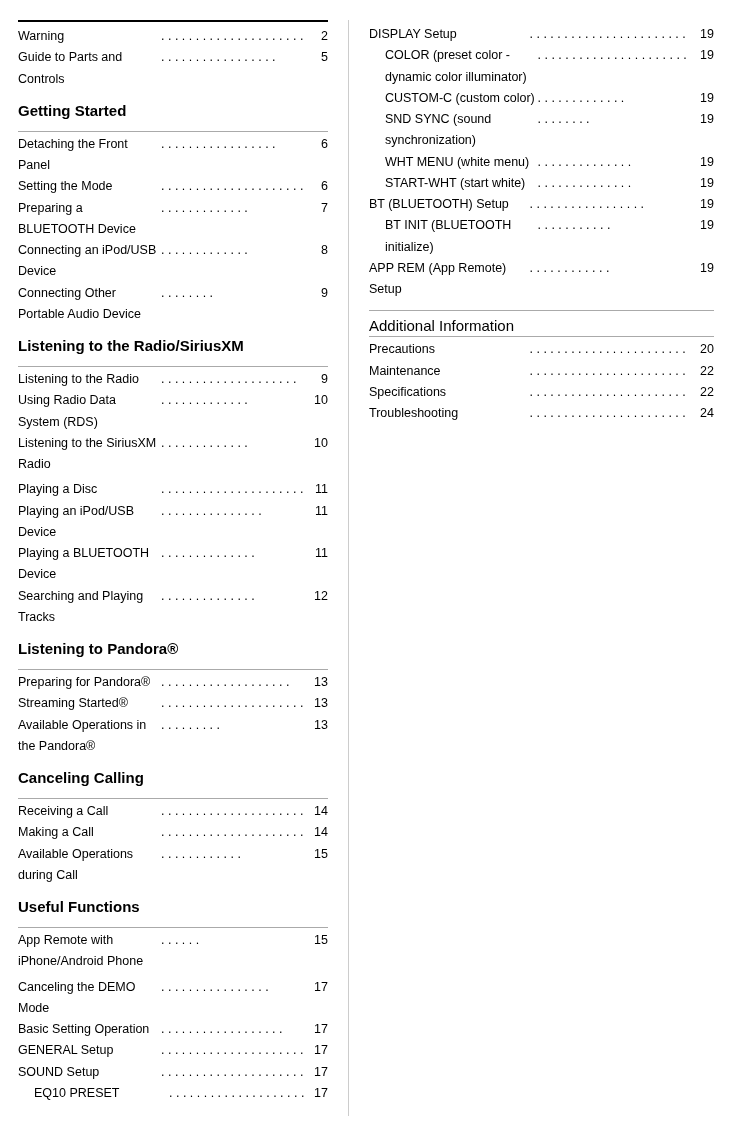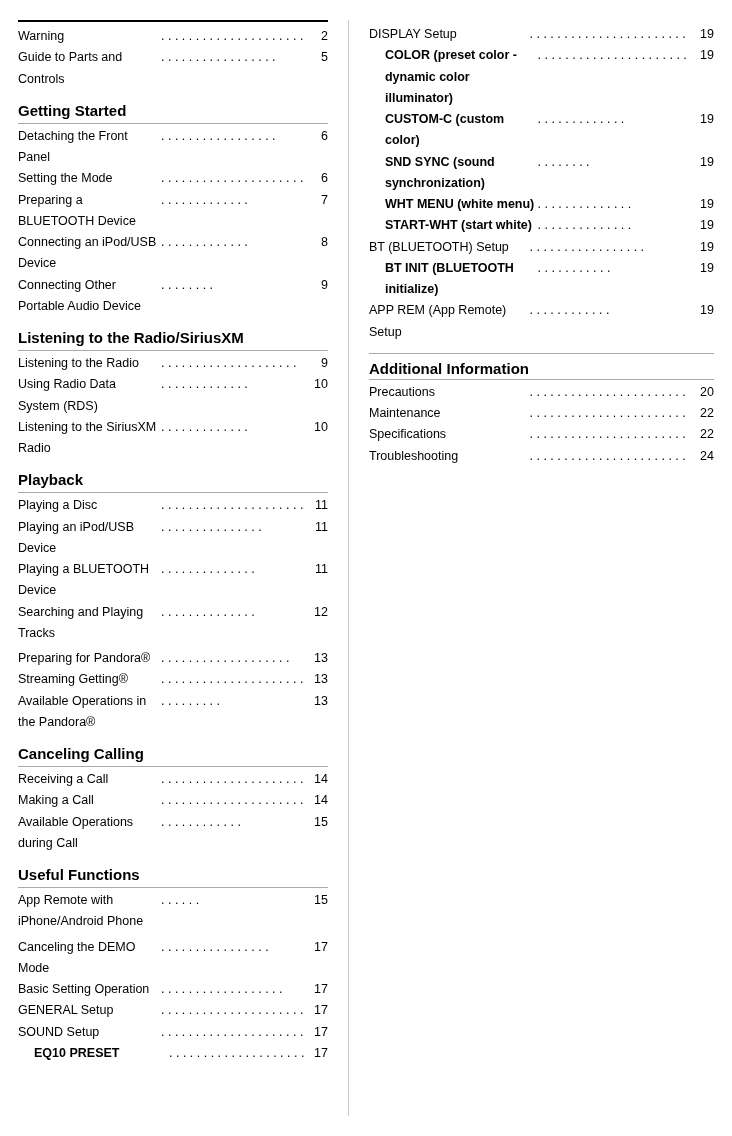--- a/index.html
+++ b/index.html
@@ -43,21 +43,21 @@
       border: none;
       border-top: 2px solid #000;
       margin-bottom: 4px;
     }
 
     .section-title {
       font-size: 15px;
       font-weight: bold;
       margin-top: 12px;
       margin-bottom: 2px;
-      padding-bottom: 4px;
+      padding-bottom: 12px;
       border-bottom: 1px solid #aaa;
     }
 
     .toc-entry {
       display: flex;
       justify-content: flex-start;
       font-size: 12.5px;
       line-height: 1.7;
     }
 
@@ -72,30 +72,29 @@
     }
 
     .toc-entry .entry-page {
       min-width: 24px;
       text-align: right;
       font-size: 12.5px;
     }
 
     .toc-entry.indented .entry-label {
       padding-left: 16px;
-      font-weight: bold;
     }
 
     .section-block {
       margin-top: 4px;
     }
 
     .right-col .section-title {
       font-size: 15px;
-      font-weight: bold;
+      font-weight: normal;
       margin-top: 0;
       margin-bottom: 2px;
       padding-bottom: 2px;
       border-bottom: 1px solid #aaa;
     }
   </style>
 </head>
 <body>
 
 <div class="page" style="position:relative;">
@@ -157,21 +156,20 @@
             <span class="entry-dots"> . . . . . . . . . . . . .</span>
             <span class="entry-page">10</span>
           </div>
           <div class="toc-entry">
             <span class="entry-label">Listening to the SiriusXM Radio</span>
             <span class="entry-dots"> . . . . . . . . . . . . .</span>
             <span class="entry-page">10</span>
           </div>
         </div>
         <div class="section-block">
-          <div class="section-title">Playback</div>
           <div class="toc-entry">
             <span class="entry-label">Playing a Disc</span>
             <span class="entry-dots"> . . . . . . . . . . . . . . . . . . . . . . . . .</span>
             <span class="entry-page">11</span>
           </div>
           <div class="toc-entry">
             <span class="entry-label">Playing an iPod/USB Device</span>
             <span class="entry-dots"> . . . . . . . . . . . . . . .</span>
             <span class="entry-page">11</span>
           </div>
@@ -180,27 +178,28 @@
             <span class="entry-dots"> . . . . . . . . . . . . . .</span>
             <span class="entry-page">11</span>
           </div>
           <div class="toc-entry">
             <span class="entry-label">Searching and Playing Tracks</span>
             <span class="entry-dots"> . . . . . . . . . . . . . .</span>
             <span class="entry-page">12</span>
           </div>
         </div>
         <div class="section-block">
+          <div class="section-title">Listening to Pandora®</div>
           <div class="toc-entry">
             <span class="entry-label">Preparing for Pandora®</span>
             <span class="entry-dots"> . . . . . . . . . . . . . . . . . . .</span>
             <span class="entry-page">13</span>
           </div>
           <div class="toc-entry">
-            <span class="entry-label">Streaming Getting®</span>
+            <span class="entry-label">Streaming Started®</span>
             <span class="entry-dots"> . . . . . . . . . . . . . . . . . . . . .</span>
             <span class="entry-page">13</span>
           </div>
           <div class="toc-entry">
             <span class="entry-label">Available Operations in the Pandora®</span>
             <span class="entry-dots"> . . . . . . . . .</span>
             <span class="entry-page">13</span>
           </div>
         </div>
         <div class="section-block">

